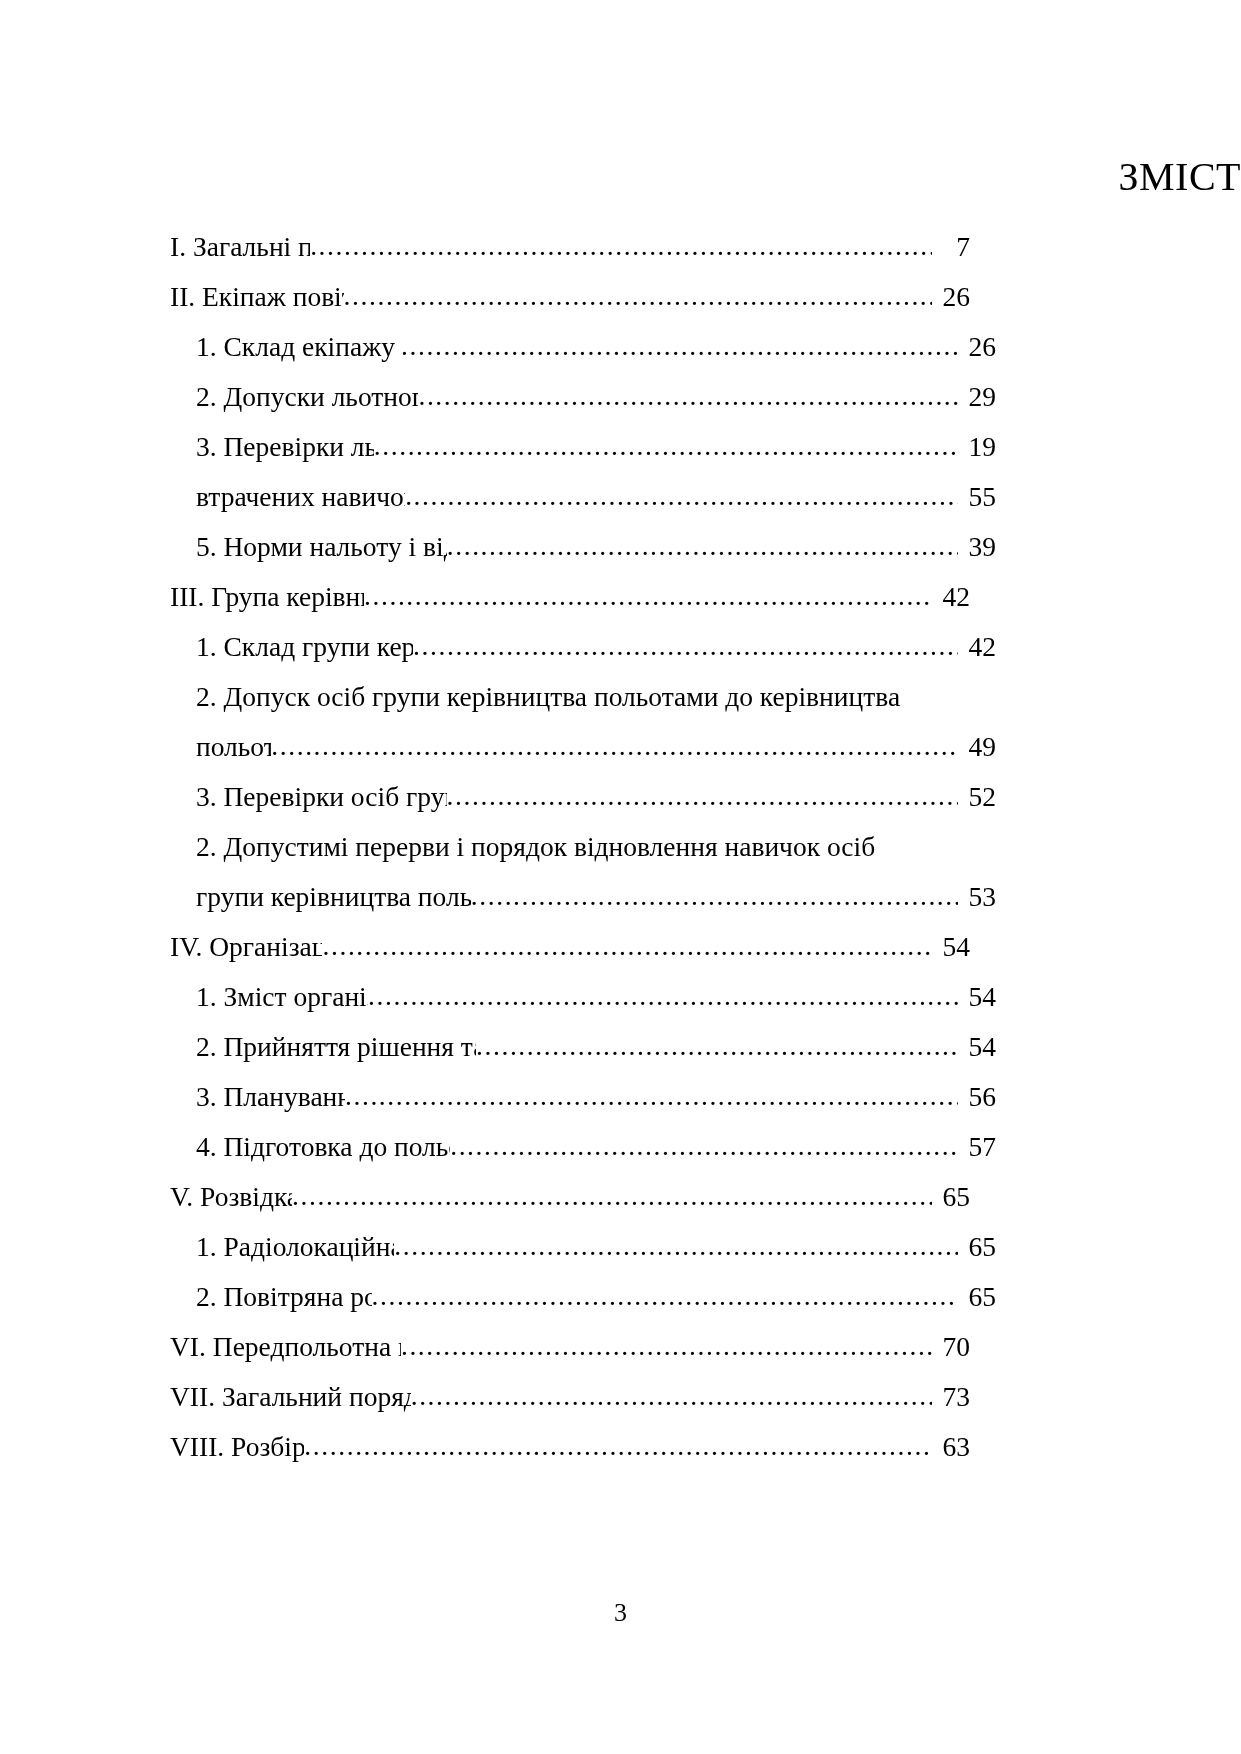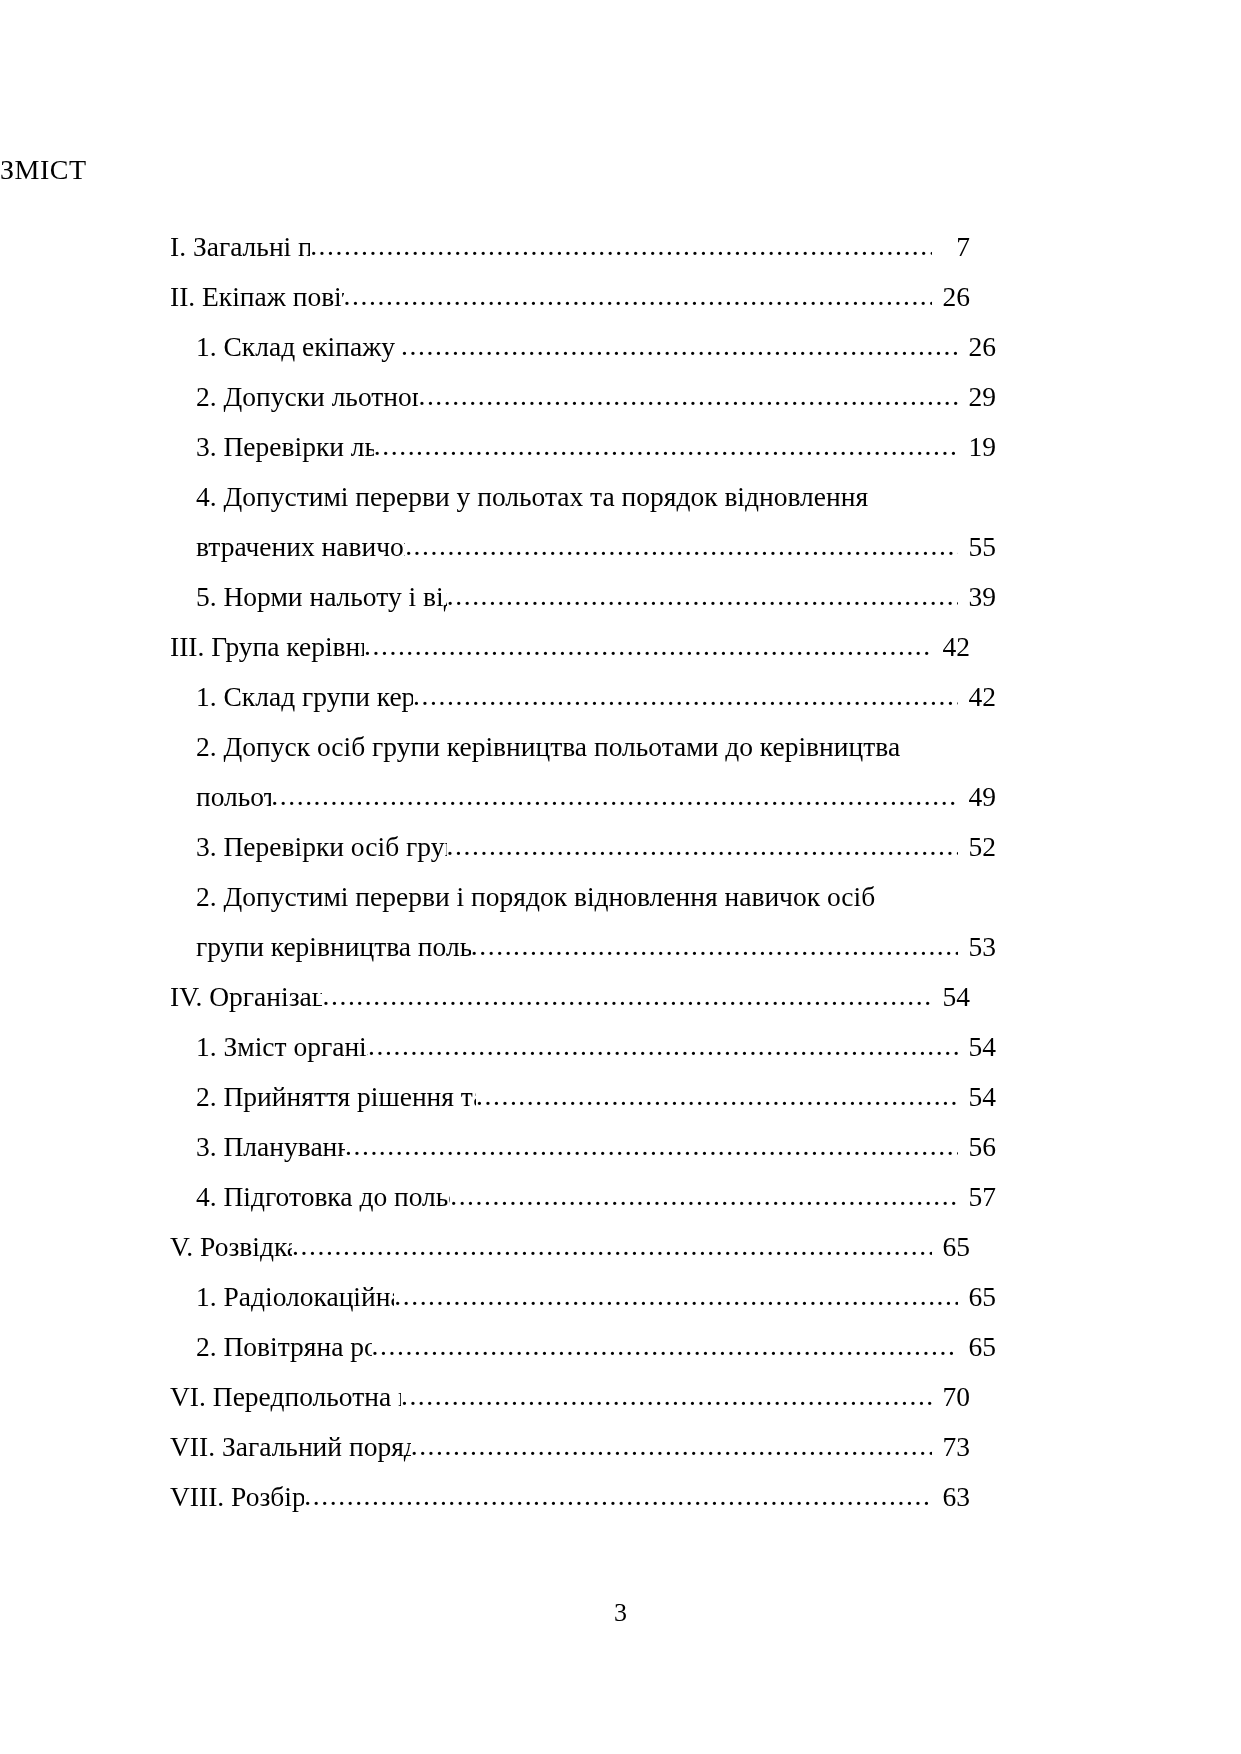--- a/index.html
+++ b/index.html
@@ -23,22 +23,22 @@
     height: 1754px;
     overflow: hidden;
   }
 
   
   .doc-title {
     position: absolute;
     left: 0;
     top: 155px;
     width: 1241px;
-    text-align: left;
-    font-size: 28px;
+    text-align: right;
+    font-size: 40px;
     line-height: 1.1;
     letter-spacing: 0.5px;
     font-weight: 400;
   }
 
   
   .toc {
     position: absolute;
     left: 170px;
     top: 222px;
@@ -150,23 +150,20 @@
         </div>
       </div>
       <div class="toc-entry level-2">
         <div class="toc-line">
           <span class="entry-text">3. Перевірки льотного складу</span>
           <span class="leader"></span>
           <span class="page-num">19</span>
         </div>
       </div>
       <div class="toc-entry level-2">
-        <div class="cont-line">
-          <span class="entry-text">4. Допустимі перерви у польотах та порядок відновлення</span>
-        </div>
         <div class="toc-line">
           <span class="entry-text">втрачених навичок льотним складом</span>
           <span class="leader"></span>
           <span class="page-num">55</span>
         </div>
       </div>
       <div class="toc-entry level-2">
         <div class="toc-line">
           <span class="entry-text">5. Норми нальоту і відпочинку льотного складу</span>
           <span class="leader"></span>

